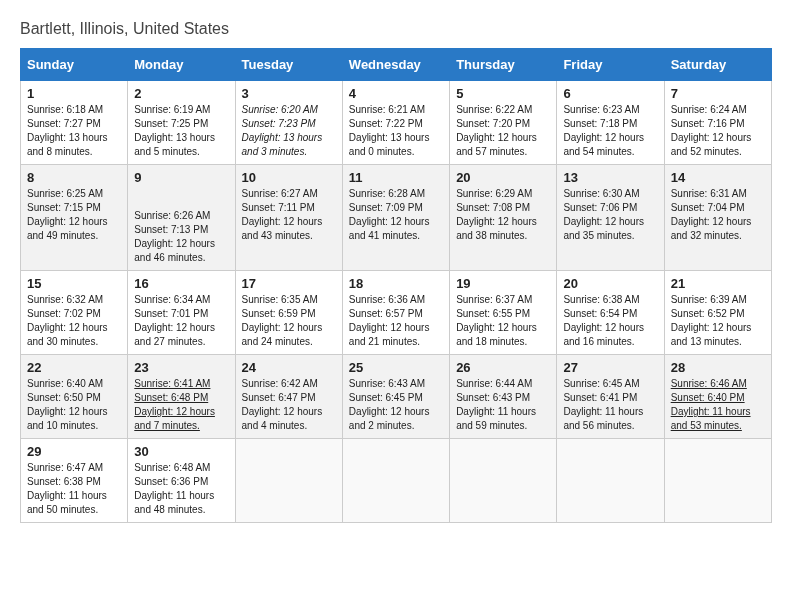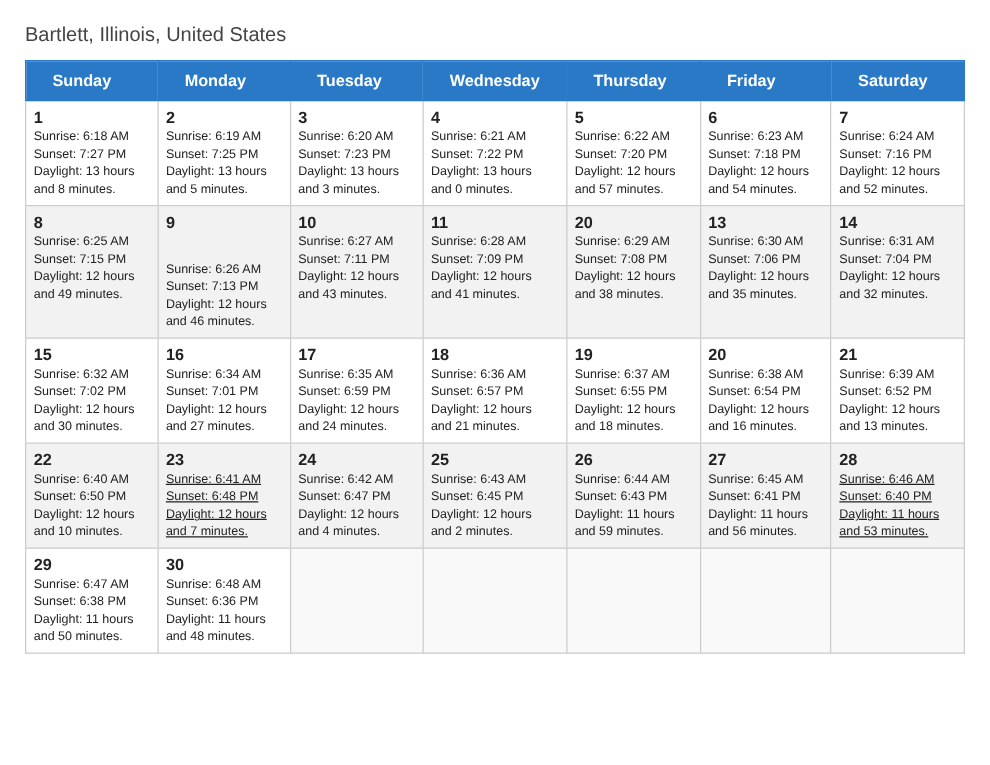--- a/index.html
+++ b/index.html
@@ -47,21 +47,21 @@
       color: #444;
     }
     table {
       width: 100%;
       border-collapse: collapse;
       font-size: 11px;
     }
     thead tr th {
       background-color: #2979c6;
       color: #fff;
-      padding: 8px 21px;
+      padding: 8px 6px;
       text-align: left;
       font-size: 13px;
       font-weight: bold;
       border: 1px solid #2979c6;
     }
     tbody tr td {
       border: 1px solid #ccc;
       vertical-align: top;
       padding: 5px 6px;
       height: 80px;
@@ -119,21 +119,21 @@
         </td>
         <td>
           <span class="day-num">2</span>
           <div class="day-info" style="white-space: pre-line;">Sunrise: 6:19 AM
 Sunset: 7:25 PM
 Daylight: 13 hours
 and 5 minutes.</div>
         </td>
         <td>
           <span class="day-num">3</span>
-          <div class="day-info" style="white-space: pre-line;">Sunrise: 6:20 AM
+          <div class="day-info" style="white-space: pre-line; font-style: italic;">Sunrise: 6:20 AM
 Sunset: 7:23 PM
 Daylight: 13 hours
 and 3 minutes.</div>
         </td>
         <td>
           <span class="day-num">4</span>
           <div class="day-info" style="white-space: pre-line;">Sunrise: 6:21 AM
 Sunset: 7:22 PM
 Daylight: 13 hours
 and 0 minutes.</div>

